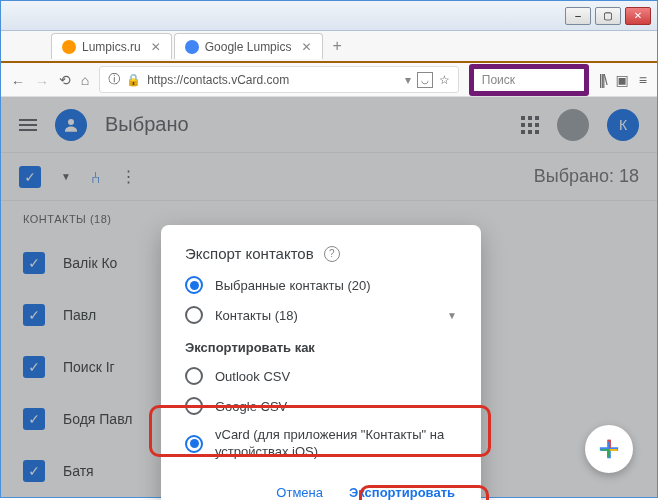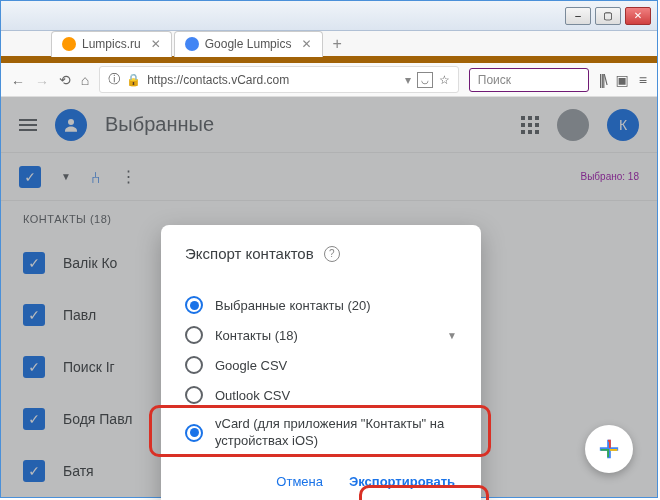--- a/index.html
+++ b/index.html
@@ -2,53 +2,53 @@
 <html><head>
 <meta charset="utf-8">
 <style>
 *{box-sizing:border-box;margin:0;padding:0;font-family:Arial,sans-serif}
 body{width:660px;height:500px;background:#fff;position:relative;overflow:hidden}
 .window{border:1px solid #4a90d9;width:658px;height:498px;position:relative;background:#fff}
 .titlebar{height:30px;background:linear-gradient(#f0f4f9,#dce5f0);border-bottom:1px solid #b0c0d5;display:flex;align-items:center;justify-content:flex-end;padding:0 6px}
 .winbtns{display:flex;gap:4px}
 .winbtn{width:26px;height:18px;border:1px solid #7a8a9a;background:linear-gradient(#f5f5f5,#ddd);display:flex;align-items:center;justify-content:center;font-size:10px;border-radius:2px}
 .winbtn.cl{background:linear-gradient(#f08080,#d04040);border-color:#a03030;color:#fff}
-.tabs{height:32px;display:flex;align-items:center;padding:0 50px;border-bottom:7px solid #a16207;background:#f7f7f7}
+.tabs{height:32px;display:flex;align-items:center;padding:0 50px;border-bottom:2px solid #a16207;background:#f7f7f7}
 .tab{height:26px;display:flex;align-items:center;padding:0 10px;border:1px solid #ccc;border-bottom:none;border-radius:4px 4px 0 0;background:#fff;margin-right:2px;font-size:12px;color:#555;gap:6px}
 .favicon{width:14px;height:14px;border-radius:50%}
 .fav1{background:#ff9800}
 .fav2{background:#4285f4}
 .tabx{color:#888;font-size:12px;margin-left:4px}
 .addr{height:34px;display:flex;align-items:center;padding:0 10px;gap:10px;border-bottom:1px solid #ddd;background:#f9f9f9}
 .nav-ico{color:#666;font-size:14px}
 .url{flex:1;display:flex;align-items:center;gap:6px;font-size:12px;color:#555;border:1px solid #ddd;border-radius:3px;padding:4px 8px;background:#fff}
 .lock{color:#2a2}
 .shield{width:16px;height:16px;border:1px solid #888;display:flex;align-items:center;justify-content:center;font-size:9px}
-.search{width:120px;border:1px solid #701a75;border-radius:3px;padding:4px 8px;font-size:12px;color:#888;background:#fff}
+.search{width:120px;border:5px solid #701a75;border-radius:3px;padding:4px 8px;font-size:12px;color:#888;background:#fff}
 .content{position:relative;height:calc(100% - 96px);background:#fff}
 .ghdr{height:56px;display:flex;align-items:center;padding:0 18px;gap:18px;border-bottom:1px solid #eee}
 .burger{display:flex;flex-direction:column;gap:3px}
 .burger span{width:18px;height:2px;background:#5f6368}
 .avatar{width:32px;height:32px;border-radius:50%;background:#1a73e8;display:flex;align-items:center;justify-content:center;color:#fff}
 .gtitle{font-size:20px;color:#5f6368}
 .hspacer{flex:1}
 .apps{width:18px;height:18px;display:grid;grid-template-columns:repeat(3,4px);grid-template-rows:repeat(3,4px);gap:3px}
 .apps span{background:#5f6368}
 .notif{width:32px;height:32px;border-radius:50%;background:#9aa0a6}
 .uav{width:32px;height:32px;border-radius:50%;background:#1a73e8;color:#fff;display:flex;align-items:center;justify-content:center;font-size:14px}
 .sub{height:48px;display:flex;align-items:center;padding:0 18px;gap:20px;color:#1a73e8;border-bottom:1px solid #eee}
 .chkbox{width:22px;height:22px;background:#1a73e8;border-radius:3px;display:inline-flex;align-items:center;justify-content:center;color:#fff;font-size:14px}
 .dd{font-size:10px;color:#5f6368}
 .merge{transform:rotate(180deg);display:inline-block}
-.selcount{margin-left:auto;color:#a21caf;font-size:10px}
+.selcount{margin-left:auto;color:#737373;font-size:18px}
 .section-label{padding:12px 22px;font-size:11px;color:#5f6368;letter-spacing:0.5px}
 .row{height:52px;display:flex;align-items:center;padding:0 22px;gap:18px;color:#3c4043;font-size:14px}
 .overlay{position:absolute;inset:0;background:rgba(60,64,67,0.35)}
 .modal{position:absolute;left:160px;top:128px;width:320px;background:#fff;border-radius:8px;box-shadow:0 8px 24px rgba(0,0,0,0.25);padding:20px 4px}
-.mtitle{font-size:15px;color:#3c4043;display:flex;align-items:center;gap:10px;padding:0 20px;margin-bottom:28px}
+.mtitle{font-size:15px;color:#3c4043;display:flex;align-items:center;gap:10px;padding:0 20px;margin-bottom:8px}
 .help{width:16px;height:16px;border:1.5px solid #888;border-radius:50%;display:inline-flex;align-items:center;justify-content:center;font-size:10px;color:#888}
 .radio-row{display:flex;align-items:center;gap:12px;padding:6px 20px;font-size:13px;color:#3c4043}
 .radio{width:18px;height:18px;border:2px solid #5f6368;border-radius:50%;flex-shrink:0;display:flex;align-items:center;justify-content:center}
 .radio.ck{border-color:#1a73e8}
 .radio.ck::after{content:"";width:9px;height:9px;background:#1a73e8;border-radius:50%}
 .sect{font-size:13px;font-weight:bold;color:#3c4043;padding:10px 20px 6px}
 .modal-actions{display:flex;justify-content:flex-end;gap:6px;padding:12px 12px 4px;align-items:center}
 .mbtn{color:#1a73e8;font-size:13px;font-weight:500;padding:6px 10px;background:none;border:none}
 .hl{border:3px solid #d93025;border-radius:10px;position:absolute}
 .hl1{left:148px;top:308px;width:342px;height:52px}
@@ -110,21 +110,21 @@
           <span></span>
           <span></span>
           <span></span>
         </div>
       <div class="avatar">
         <svg viewBox="0 0 24 24" width="18" height="18" fill="#fff">
             <circle cx="12" cy="8" r="4"></circle>
             <path d="M4 20c0-4 4-6 8-6s8 2 8 6v1H4z"></path>
           </svg>
       </div>
-      <div class="gtitle">Выбранные</div>
+      <div class="gtitle">Выбрано</div>
       <div class="hspacer"></div>
       <div class="apps">
           <span></span>
           <span></span>
           <span></span>
           <span></span>
           <span></span>
           <span></span>
           <span></span>
           <span></span>
@@ -174,27 +174,28 @@
       </div>
       <div class="radio-row">
         <span class="radio ck"></span>
         <span>Выбранные контакты (20)</span>
       </div>
       <div class="radio-row">
         <span class="radio"></span>
         <span>Контакты (18)</span>
         <span class="tri">▼</span>
       </div>
+      <div class="sect">Экспортировать как</div>
+      <div class="radio-row">
+        <span class="radio"></span>
+        <span>Outlook CSV</span>
+      </div>
       <div class="radio-row">
         <span class="radio"></span>
         <span>Google CSV</span>
-      </div>
-      <div class="radio-row">
-        <span class="radio"></span>
-        <span>Outlook CSV</span>
       </div>
       <div class="radio-row">
         <span class="radio ck"></span>
         <span style="line-height:1.3">vCard (для приложения "Контакты" на устройствах iOS)</span>
       </div>
       <div class="modal-actions">
         <button class="mbtn">Отмена</button>
         <button class="mbtn" style="font-weight:700">Экспортировать</button>
       </div>
     </div>

